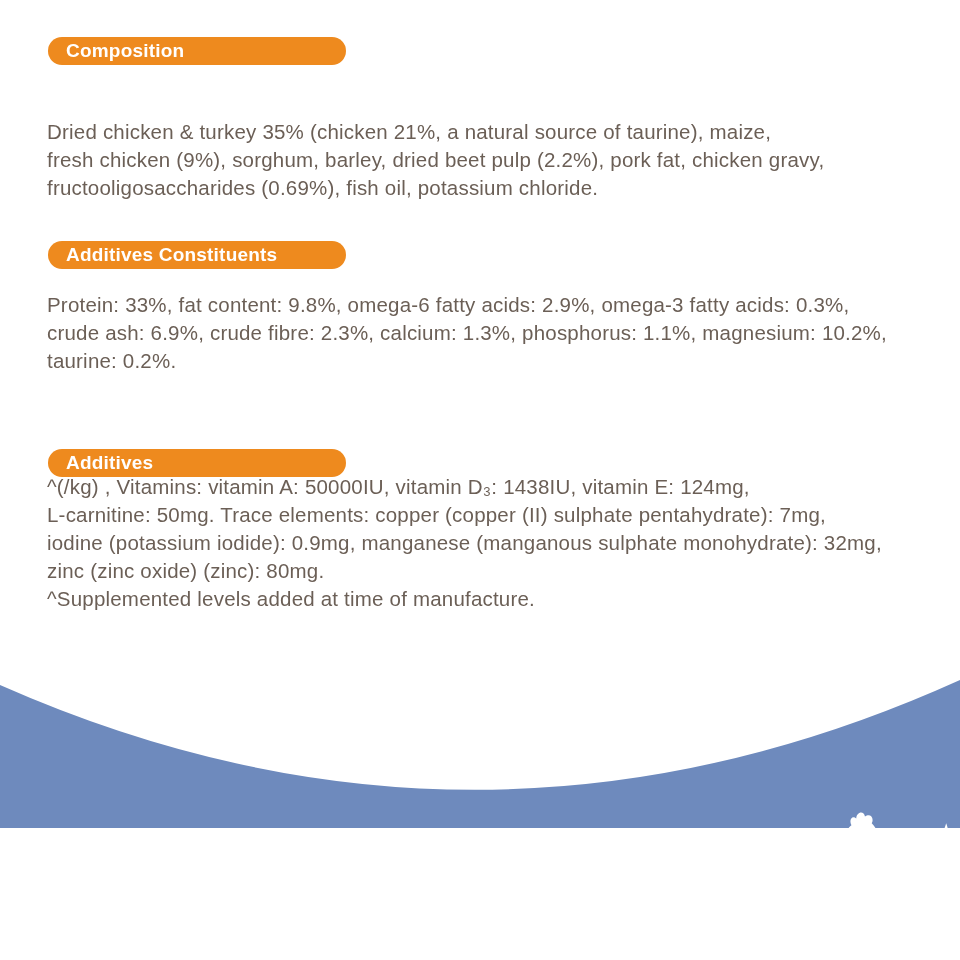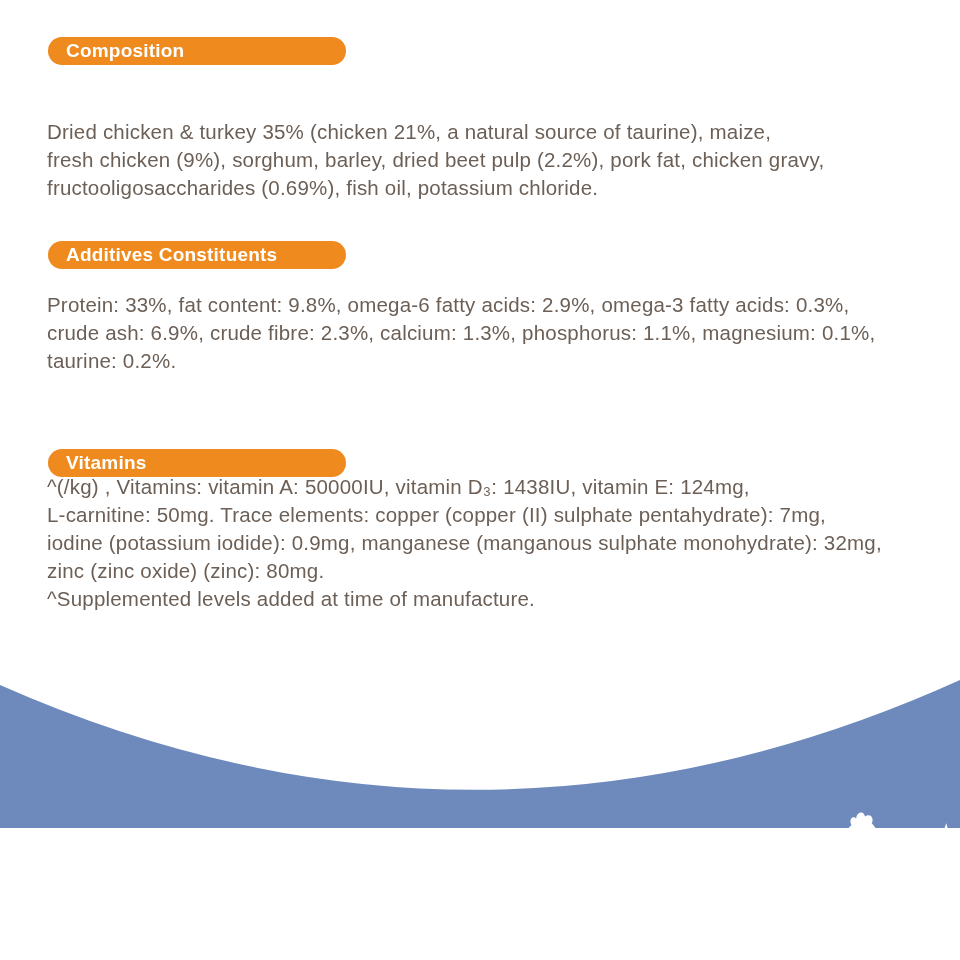--- a/index.html
+++ b/index.html
@@ -87,25 +87,25 @@
     <span>Composition</span>
   </div>
   <div class="body-text b1">Dried chicken &amp; turkey 35% (chicken 21%, a natural source of taurine), maize,
 fresh chicken (9%), sorghum, barley, dried beet pulp (2.2%), pork fat, chicken gravy,
 fructooligosaccharides (0.69%), fish oil, potassium chloride.</div>
 
   <div class="pill p2">
     <span>Additives Constituents</span>
   </div>
   <div class="body-text b2">Protein: 33%, fat content: 9.8%, omega-6 fatty acids: 2.9%, omega-3 fatty acids: 0.3%,
-crude ash: 6.9%, crude fibre: 2.3%, calcium: 1.3%, phosphorus: 1.1%, magnesium: 0.1%,
+crude ash: 6.9%, crude fibre: 2.3%, calcium: 1.3%, phosphorus: 1.1%, magnesium: 10.2%,
 taurine: 0.2%.</div>
 
   <div class="pill p3">
-    <span>Vitamins</span>
+    <span>Additives</span>
   </div>
   <div class="body-text b3">^(/kg) , Vitamins: vitamin A: 50000IU, vitamin D₃: 1438IU, vitamin E: 124mg,
 L-carnitine: 50mg. Trace elements: copper (copper (II) sulphate pentahydrate): 7mg,
 iodine (potassium iodide): 0.9mg, manganese (manganous sulphate monohydrate): 32mg,
 zinc (zinc oxide) (zinc): 80mg.
 ^Supplemented levels added at time of manufacture.</div>
 
   <div class="banner">
     <svg class="curve" viewBox="0 0 960 300" preserveAspectRatio="none">
       <path d="M0,25 Q480,237 960,20 L960,300 L0,300 Z" fill="#6E8ABD"></path>

